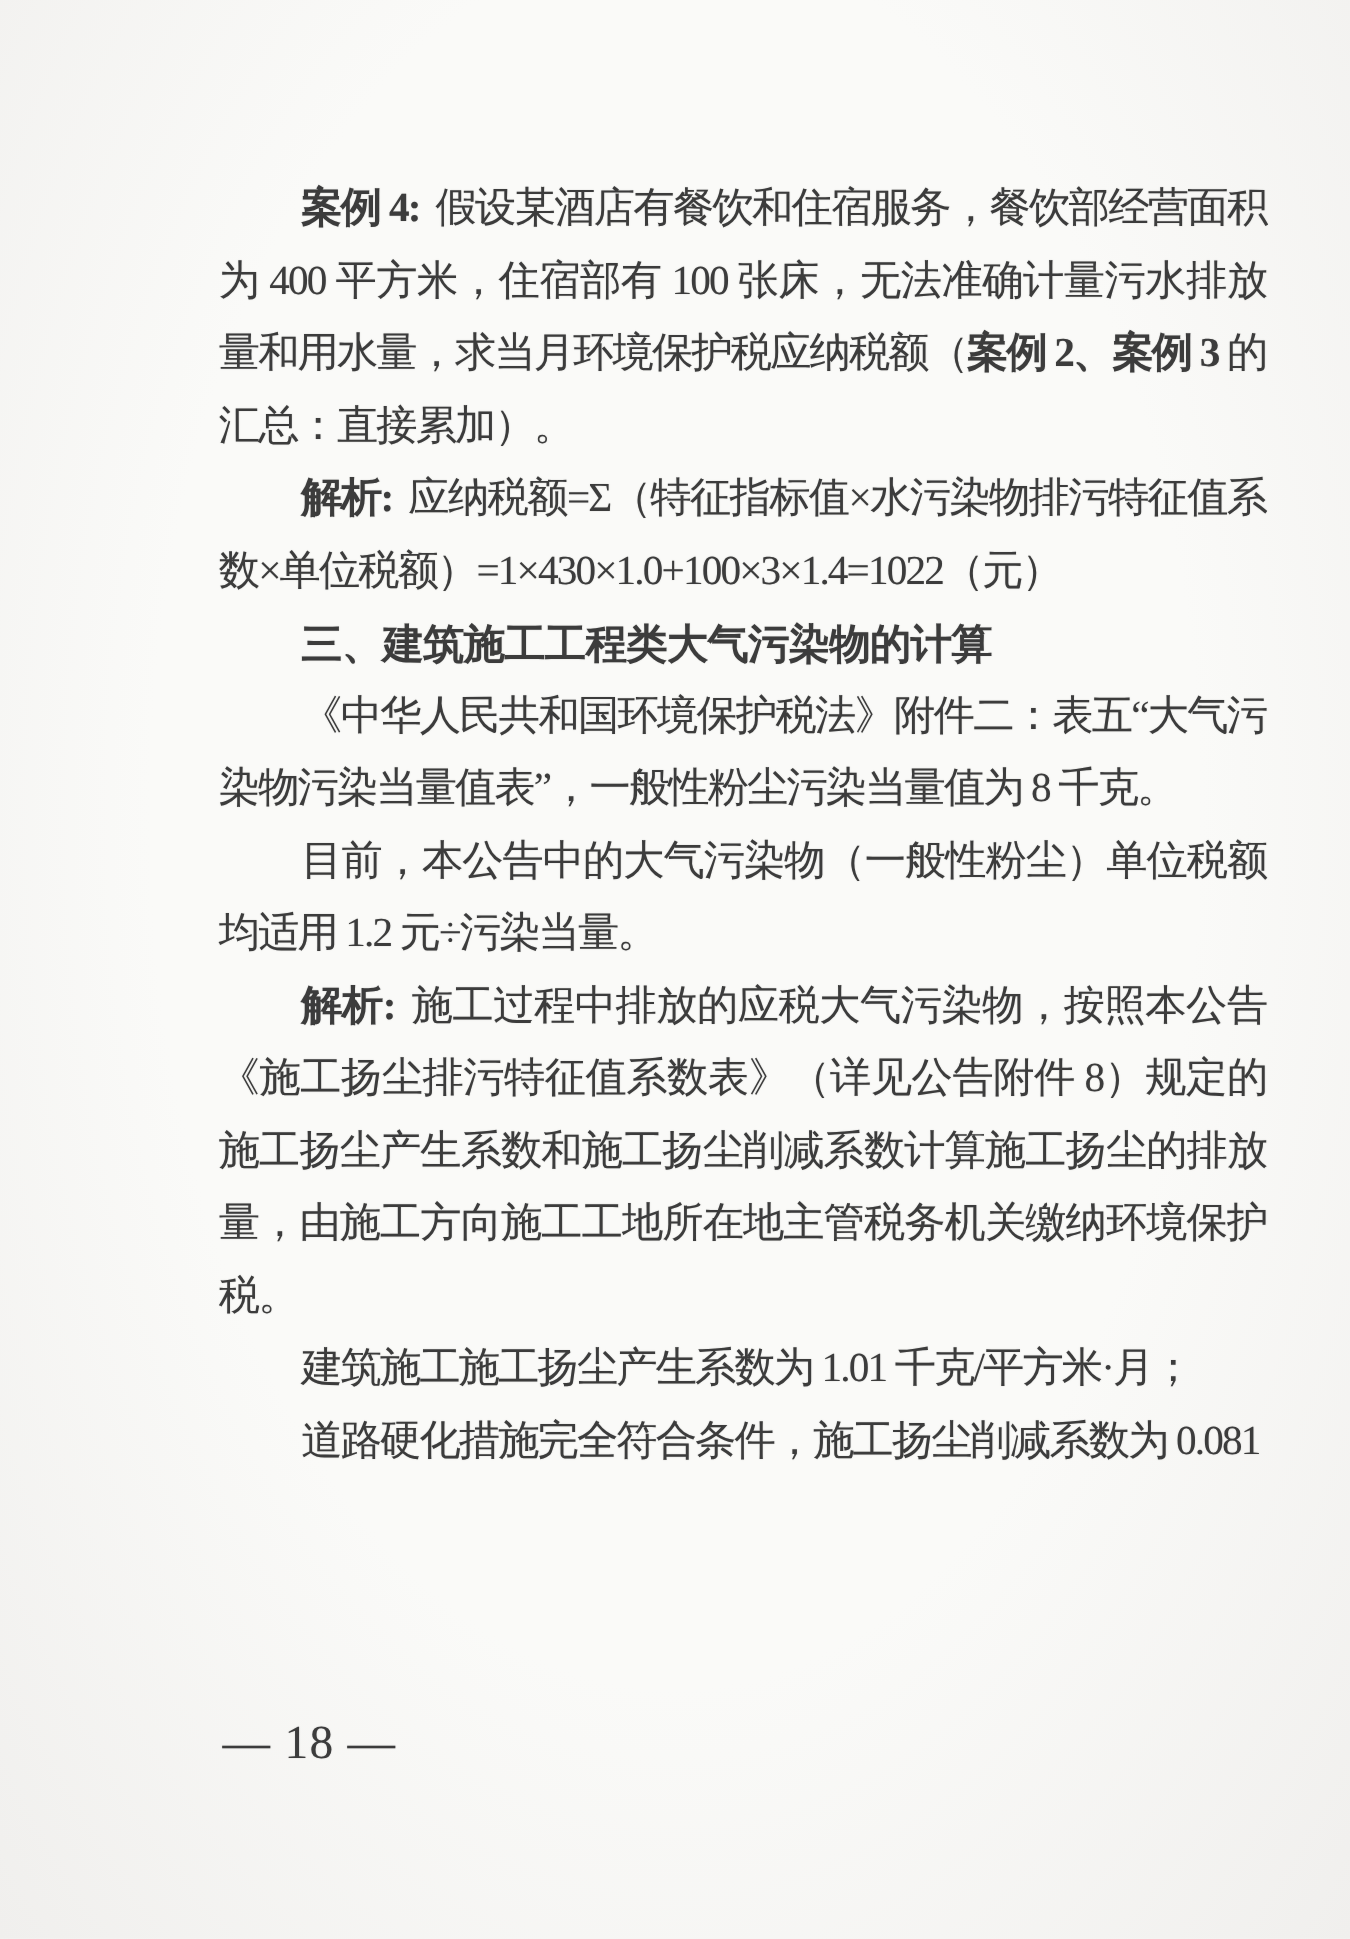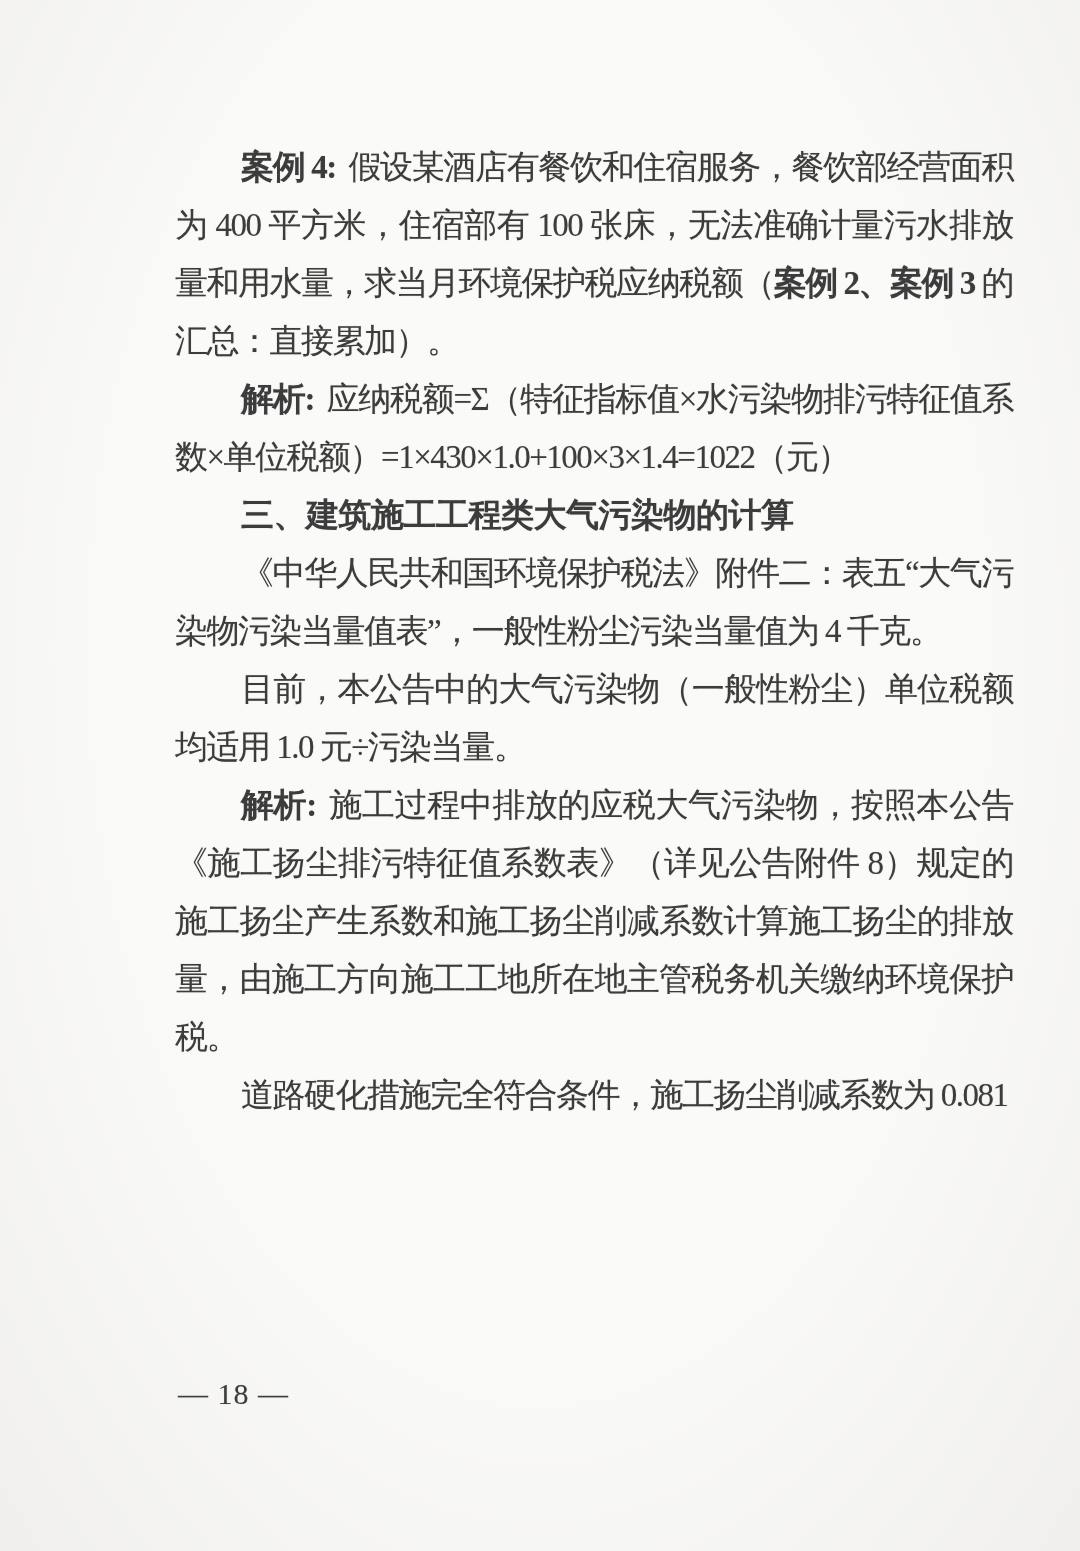--- a/index.html
+++ b/index.html
@@ -37,21 +37,21 @@
   .heading {
     font-family: Liberation Sans, sans-serif;
     font-weight: 700;
     font-size: 33px;
     letter-spacing: -0.5px;
   }
   .footer {
     position: absolute;
     left: 178px;
     top: 1374px;
-    font-size: 30px;
+    font-size: 38px;
     line-height: 40px;
     letter-spacing: 1px;
     text-shadow: 0 0 1px rgba(70,70,70,0.35);
     text-align: center;
   }
 </style>
 </head>
 <body>
 
 <div class="page">
@@ -60,28 +60,29 @@
     <p class="para">
       <span class="bold label">案例 4:</span><span>假设某酒店有餐饮和住宿服务，餐饮部经营面积为 400 平方米，住宿部有 100 张床，无法准确计量污水排放量和用水量，求当月环境保护税应纳税额（</span><span class="bold">案例 2、案例 3</span><span> 的汇总：直接累加）。</span>
     </p>
 
     <p class="para">
       <span class="bold label">解析:</span><span>应纳税额=Σ（特征指标值×水污染物排污特征值系数×单位税额）=1×430×1.0+100×3×1.4=1022（元）</span>
     </p>
 
     <h2 class="para heading">三、建筑施工工程类大气污染物的计算</h2>
 
-    <p class="para">《中华人民共和国环境保护税法》附件二：表五“大气污染物污染当量值表”，一般性粉尘污染当量值为 4 千克。</p>
+    <p class="para">《中华人民共和国环境保护税法》附件二：表五“大气污染物污染当量值表”，一般性粉尘污染当量值为 8 千克。</p>
 
-    <p class="para">目前，本公告中的大气污染物（一般性粉尘）单位税额均适用 1.0 元÷污染当量。</p>
+    <p class="para">目前，本公告中的大气污染物（一般性粉尘）单位税额均适用 1.2 元÷污染当量。</p>
 
 
     <p class="para">
       <span class="bold label">解析:</span><span>施工过程中排放的应税大气污染物，按照本公告《施工扬尘排污特征值系数表》（详见公告附件 8）规定的施工扬尘产生系数和施工扬尘削减系数计算施工扬尘的排放量，由施工方向施工工地所在地主管税务机关缴纳环境保护税。</span>
     </p>
 
+    <p class="para">建筑施工施工扬尘产生系数为 1.01 千克/平方米·月；</p>
 
     <p class="para">道路硬化措施完全符合条件，施工扬尘削减系数为 0.081</p>
 
   </main>
 
   <footer class="footer">— 18 —</footer>
 </div>
 
 </body></html>

